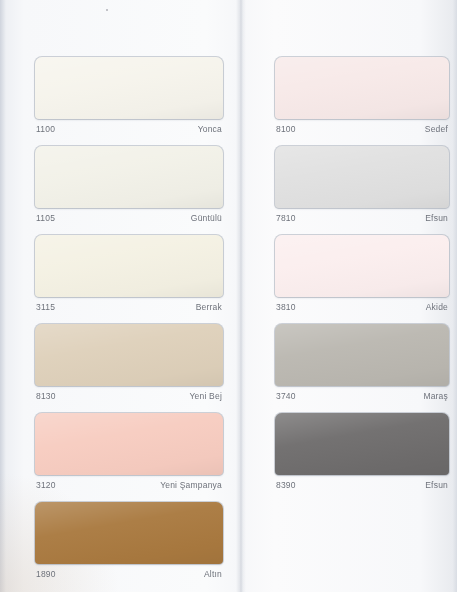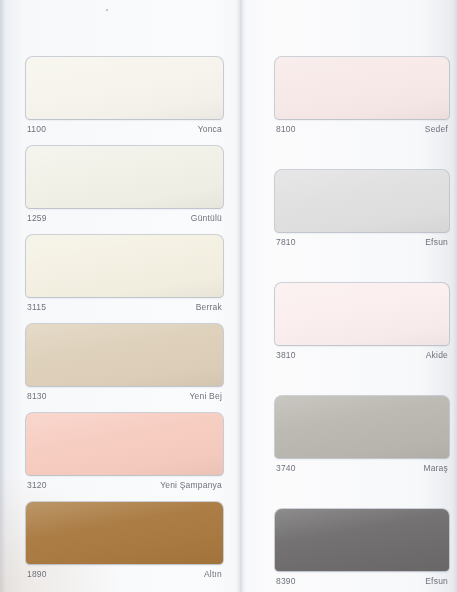--- a/index.html
+++ b/index.html
@@ -76,22 +76,22 @@
     display: flex;
   }
 
   .column {
     position: relative;
     display: flex;
     flex-direction: column;
     padding-top: 57px;
     box-sizing: border-box;
   }
-  .column.left  { width: 240px; padding-left: 26px; padding-right: 17px; }
-  .column.right { width: 217px; padding-left: 35px; padding-right: 8px; gap: 24px; }
+  .column.left  { width: 240px; padding-left: 35px; padding-right: 17px; }
+  .column.right { width: 217px; padding-left: 35px; padding-right: 8px; }
 
   .swatch-row {
     position: relative;
     margin-bottom: 5px;
   }
 
   .chip {
     height: 62px;
     border-radius: 7px 7px 4px 4px;
     box-shadow:
@@ -143,21 +143,21 @@
         <div class="chip" style="background-color: rgb(246, 244, 236);"></div>
         <div class="caption">
           <span class="code">1100</span>
           <span class="name">Yonca</span>
         </div>
       </div>
 
       <div class="swatch-row">
         <div class="chip" style="background-color: rgb(242, 241, 232);"></div>
         <div class="caption">
-          <span class="code">1259</span>
+          <span class="code">1105</span>
           <span class="name">Güntülü</span>
         </div>
       </div>
 
       <div class="swatch-row">
         <div class="chip" style="background-color: rgb(244, 241, 227);"></div>
         <div class="caption">
           <span class="code">3115</span>
           <span class="name">Berrak</span>
         </div>

